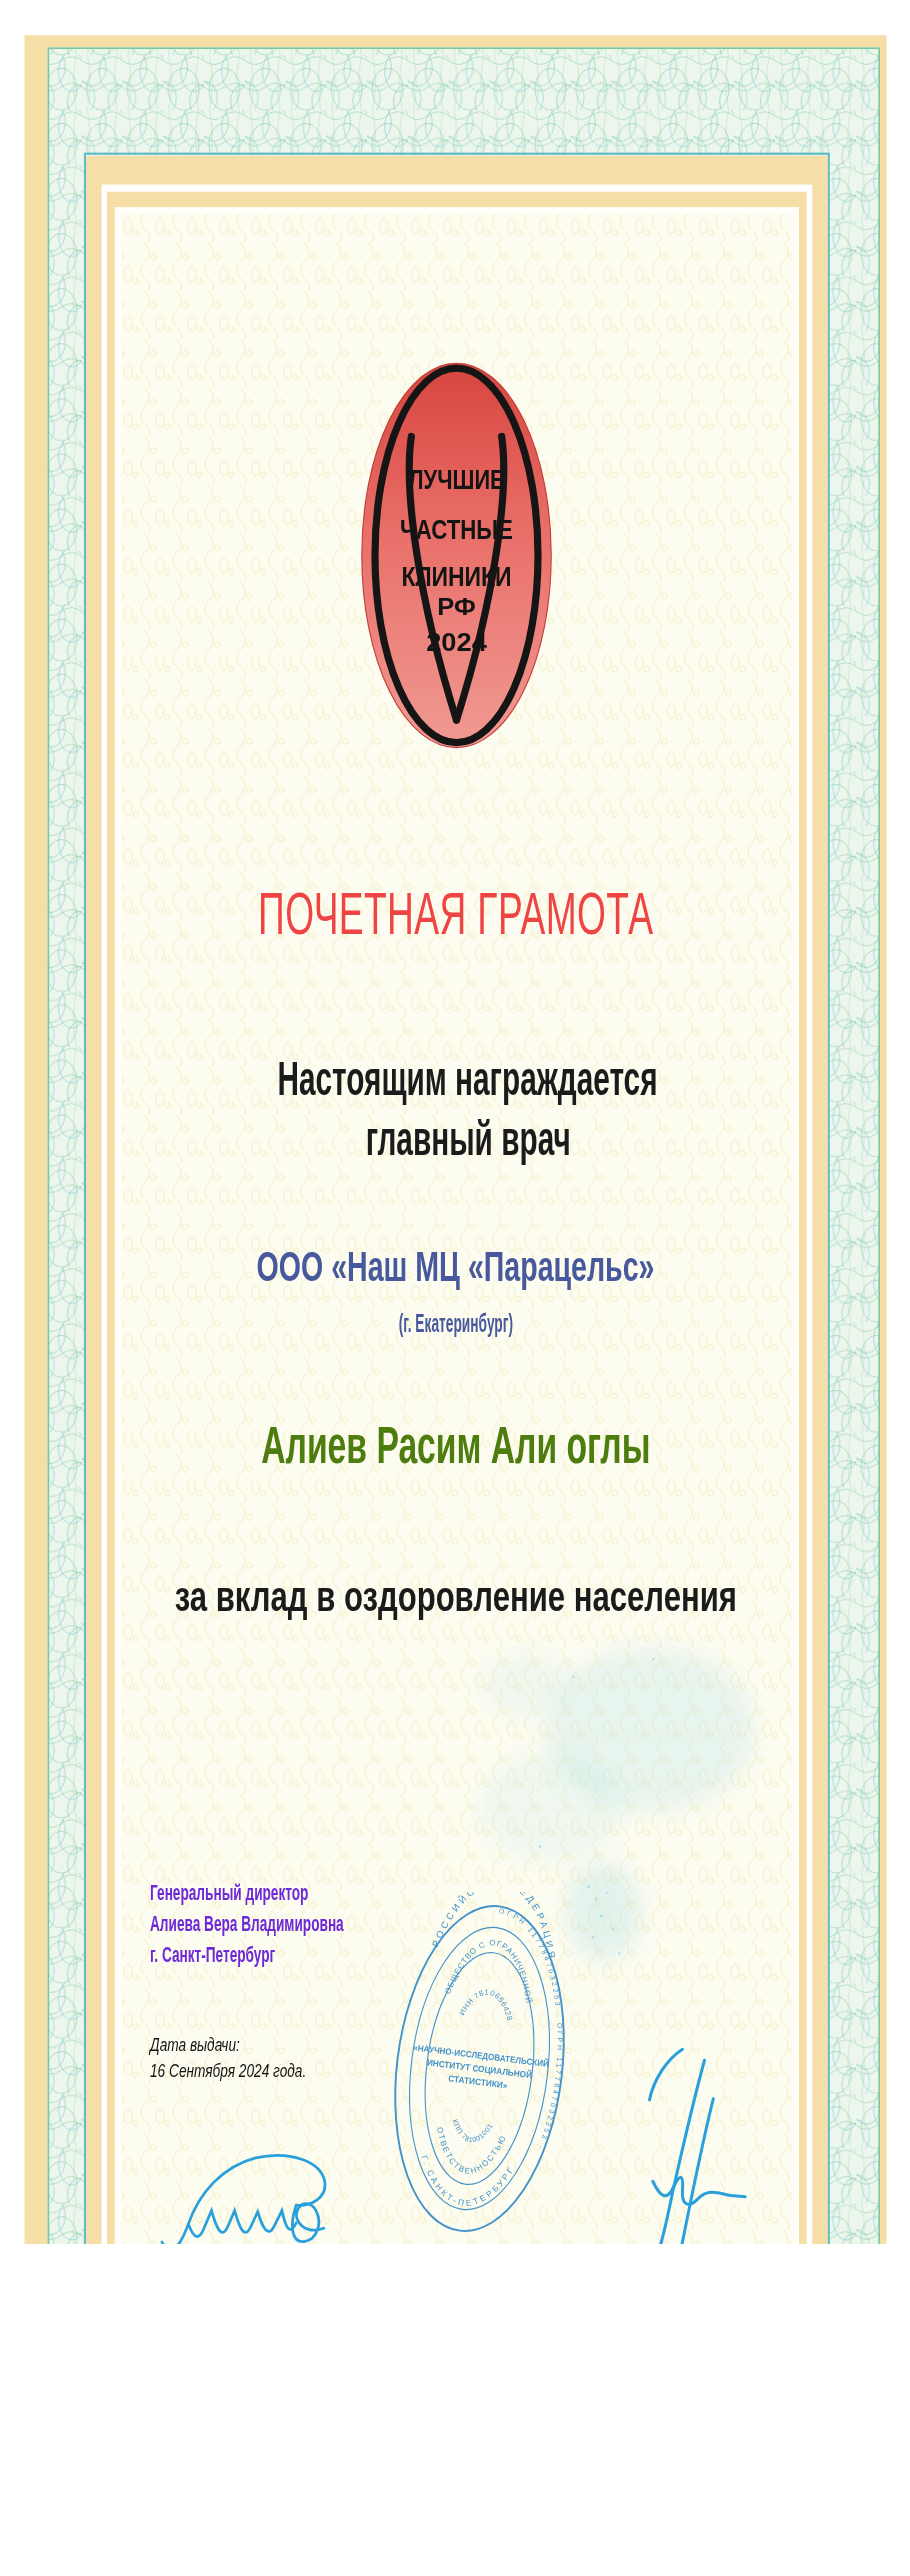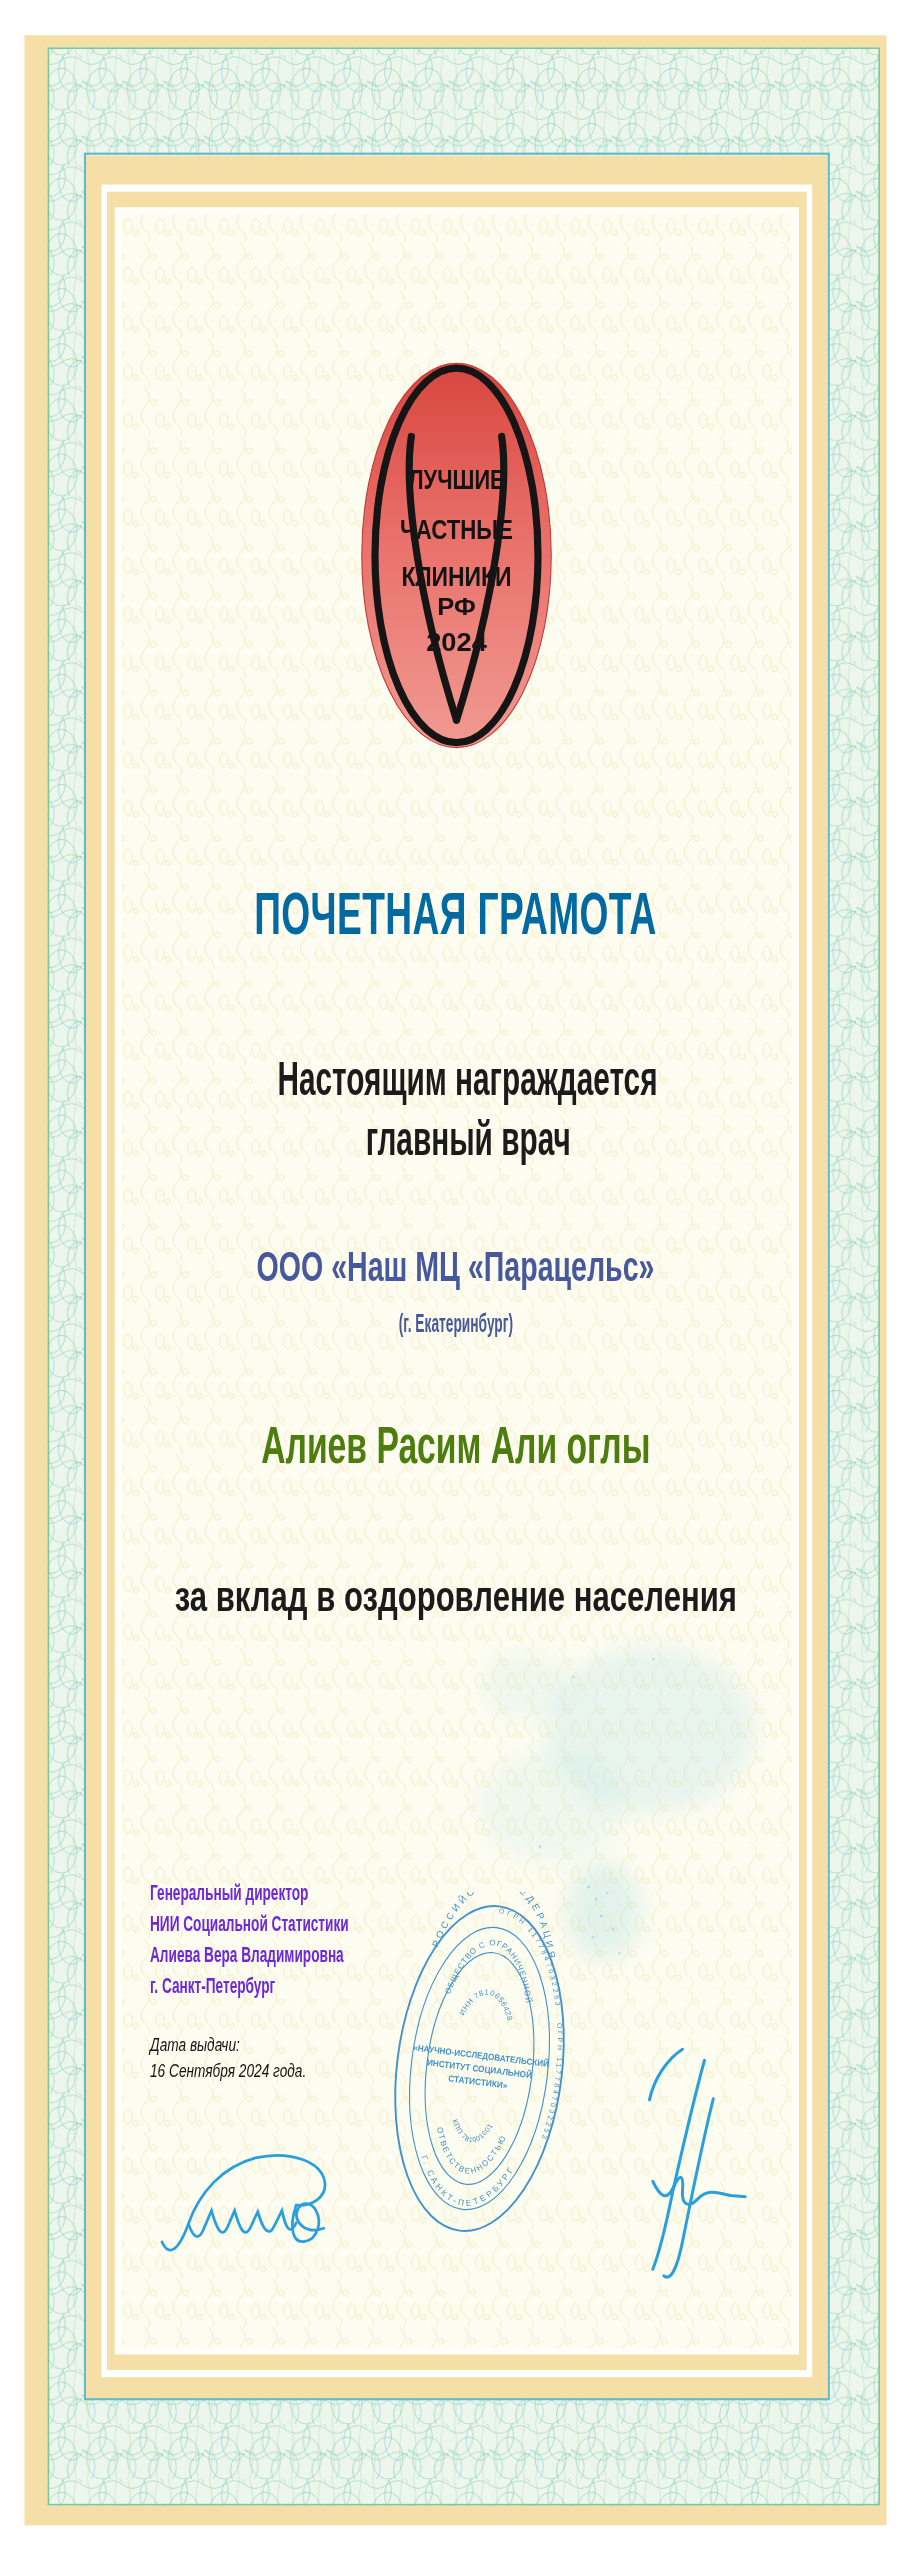--- a/index.html
+++ b/index.html
@@ -1,27 +1,27 @@
 <!DOCTYPE html>
 <html style="font-size:8.8px"><head>
 <meta charset="utf-8">
 <style>
   html,body{margin:0;padding:0;background:#ffffff;}
-  .page{position:relative;width:911px;height:2576px;background:#ffffff;overflow:hidden;
+  .page{position:relative;width:911px;height:2244px;background:#ffffff;overflow:hidden;
         font-family:"Liberation Sans",sans-serif;}
   .bg{position:absolute;left:0;top:0;}
   .abs{position:absolute;}
   .cline{position:absolute;left:0;right:0;text-align:center;white-space:nowrap;}
   .cline>span{display:inline-block;transform-origin:center;white-space:nowrap;}
   .lline{white-space:nowrap;}
   .lline>span{display:inline-block;transform-origin:left center;white-space:nowrap;}
   .rline{white-space:nowrap;text-align:right;}
   .rline>span{display:inline-block;transform-origin:right center;white-space:nowrap;}
 
-  .title{top:880px;font-weight:bold;font-size:59px;color:#0369a1;letter-spacing:0.6px;}
+  .title{top:880px;font-weight:normal;font-size:59px;color:#ef4444;letter-spacing:0.6px;}
   .title>span{transform:scaleX(0.63);}
   .intro{font-weight:bold;font-size:48px;color:#1b1b1b;padding-left:25px;}
   .intro>span{transform:scaleX(0.62);}
   .org{top:1243px;font-weight:bold;font-size:42px;color:#47589c;}
   .org>span{transform:scaleX(0.68);}
   .city{top:1309px;font-weight:bold;font-size:25px;color:#47589c;}
   .city>span{transform:scaleX(0.55);}
   .name{top:1416px;font-weight:bold;font-size:51px;color:#4d7c0f;}
   .name>span{transform:scaleX(0.66);}
   .reason{top:1573px;font-weight:bold;font-size:42px;color:#1b1b1b;}
@@ -159,21 +159,20 @@
   <div class="cline name">
     <span>Алиев Расим Али оглы</span>
   </div>
 
   <div class="cline reason">
     <span>за вклад в оздоровление населения</span>
   </div>
 
   <div class="abs issuer">
     <div class="lline"><span>Генеральный директор</span></div>
-    <div class="lline"><span>НИИ Социальной Статистики</span></div>
     <div class="lline"><span>Алиева Вера Владимировна</span></div>
     <div class="lline"><span>г. Санкт-Петербург</span></div>
   </div>
 
   <div class="abs datebox">
     <div class="lline"><span>Дата выдачи:</span></div>
     <div class="lline"><span>16 Сентября 2024 года.</span></div>
   </div>
 
 

